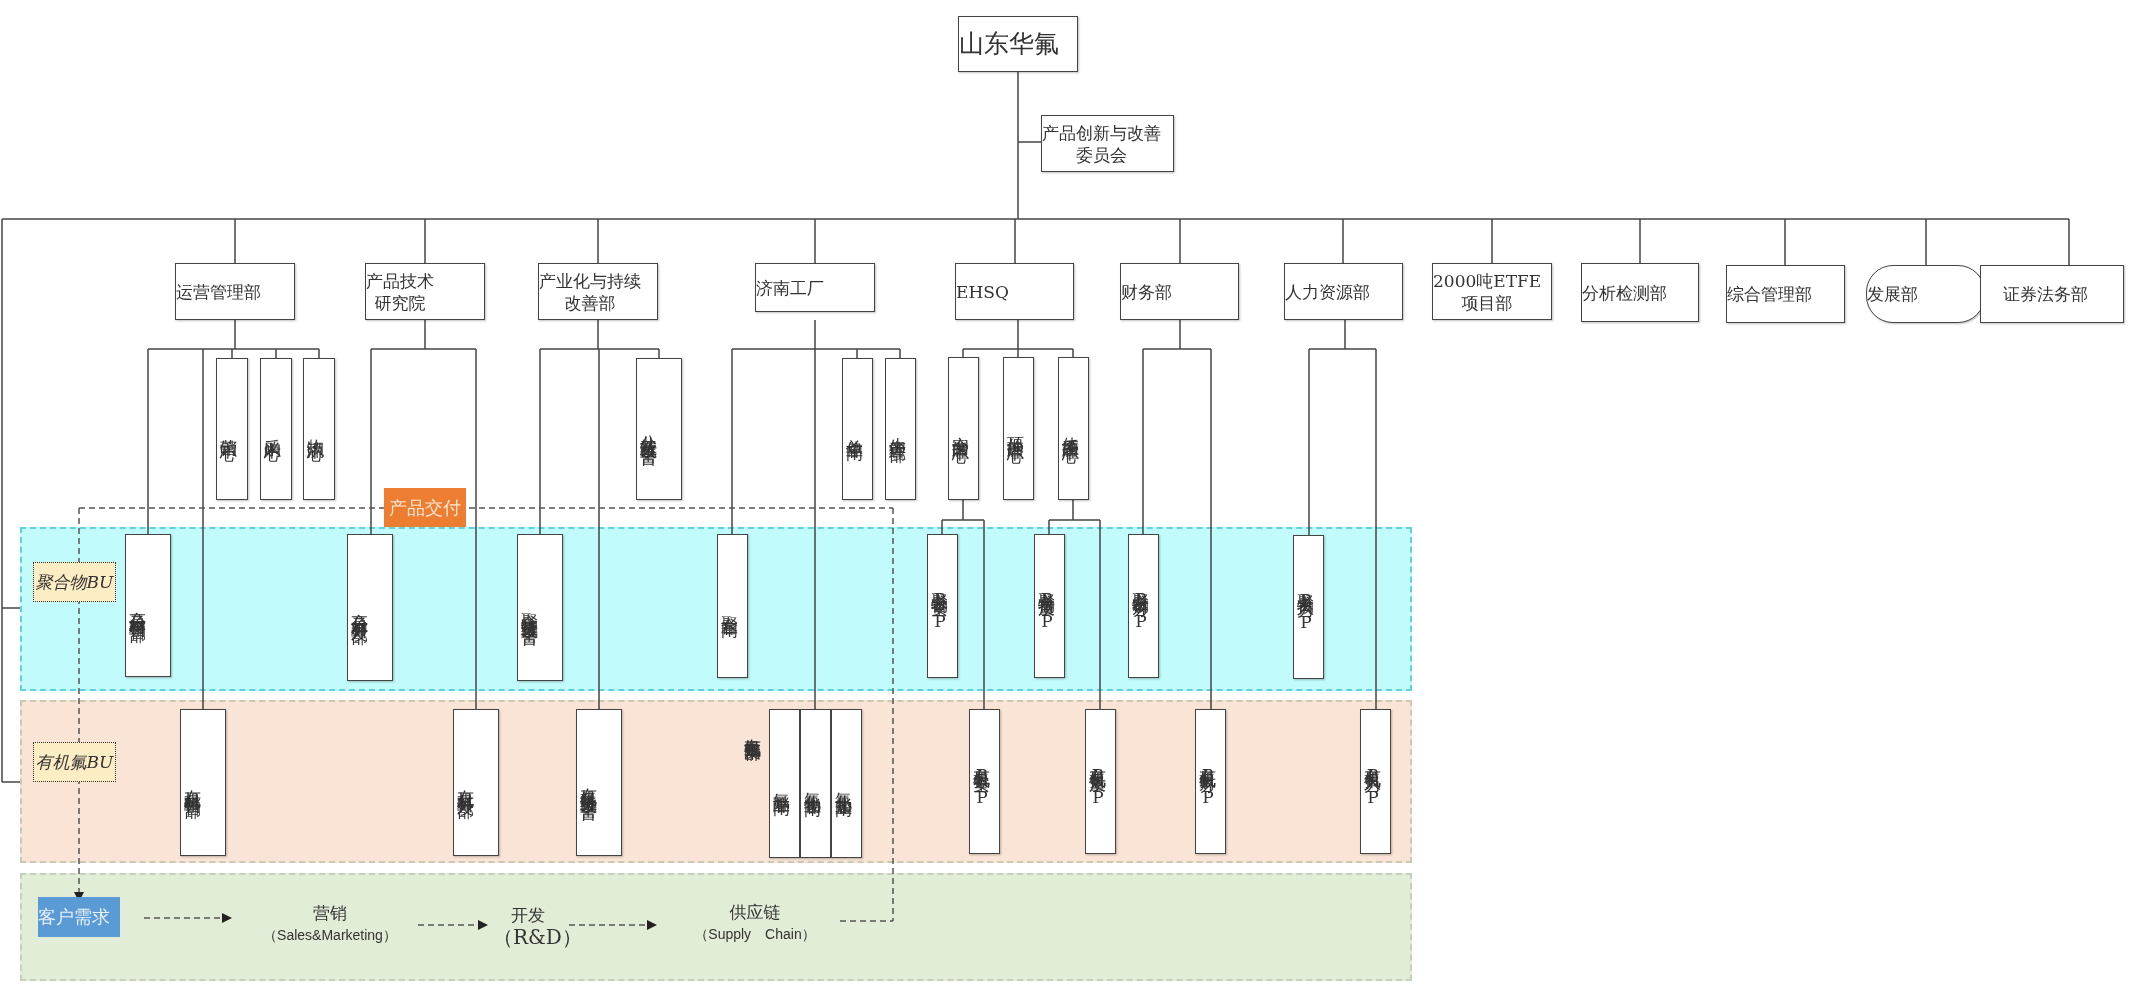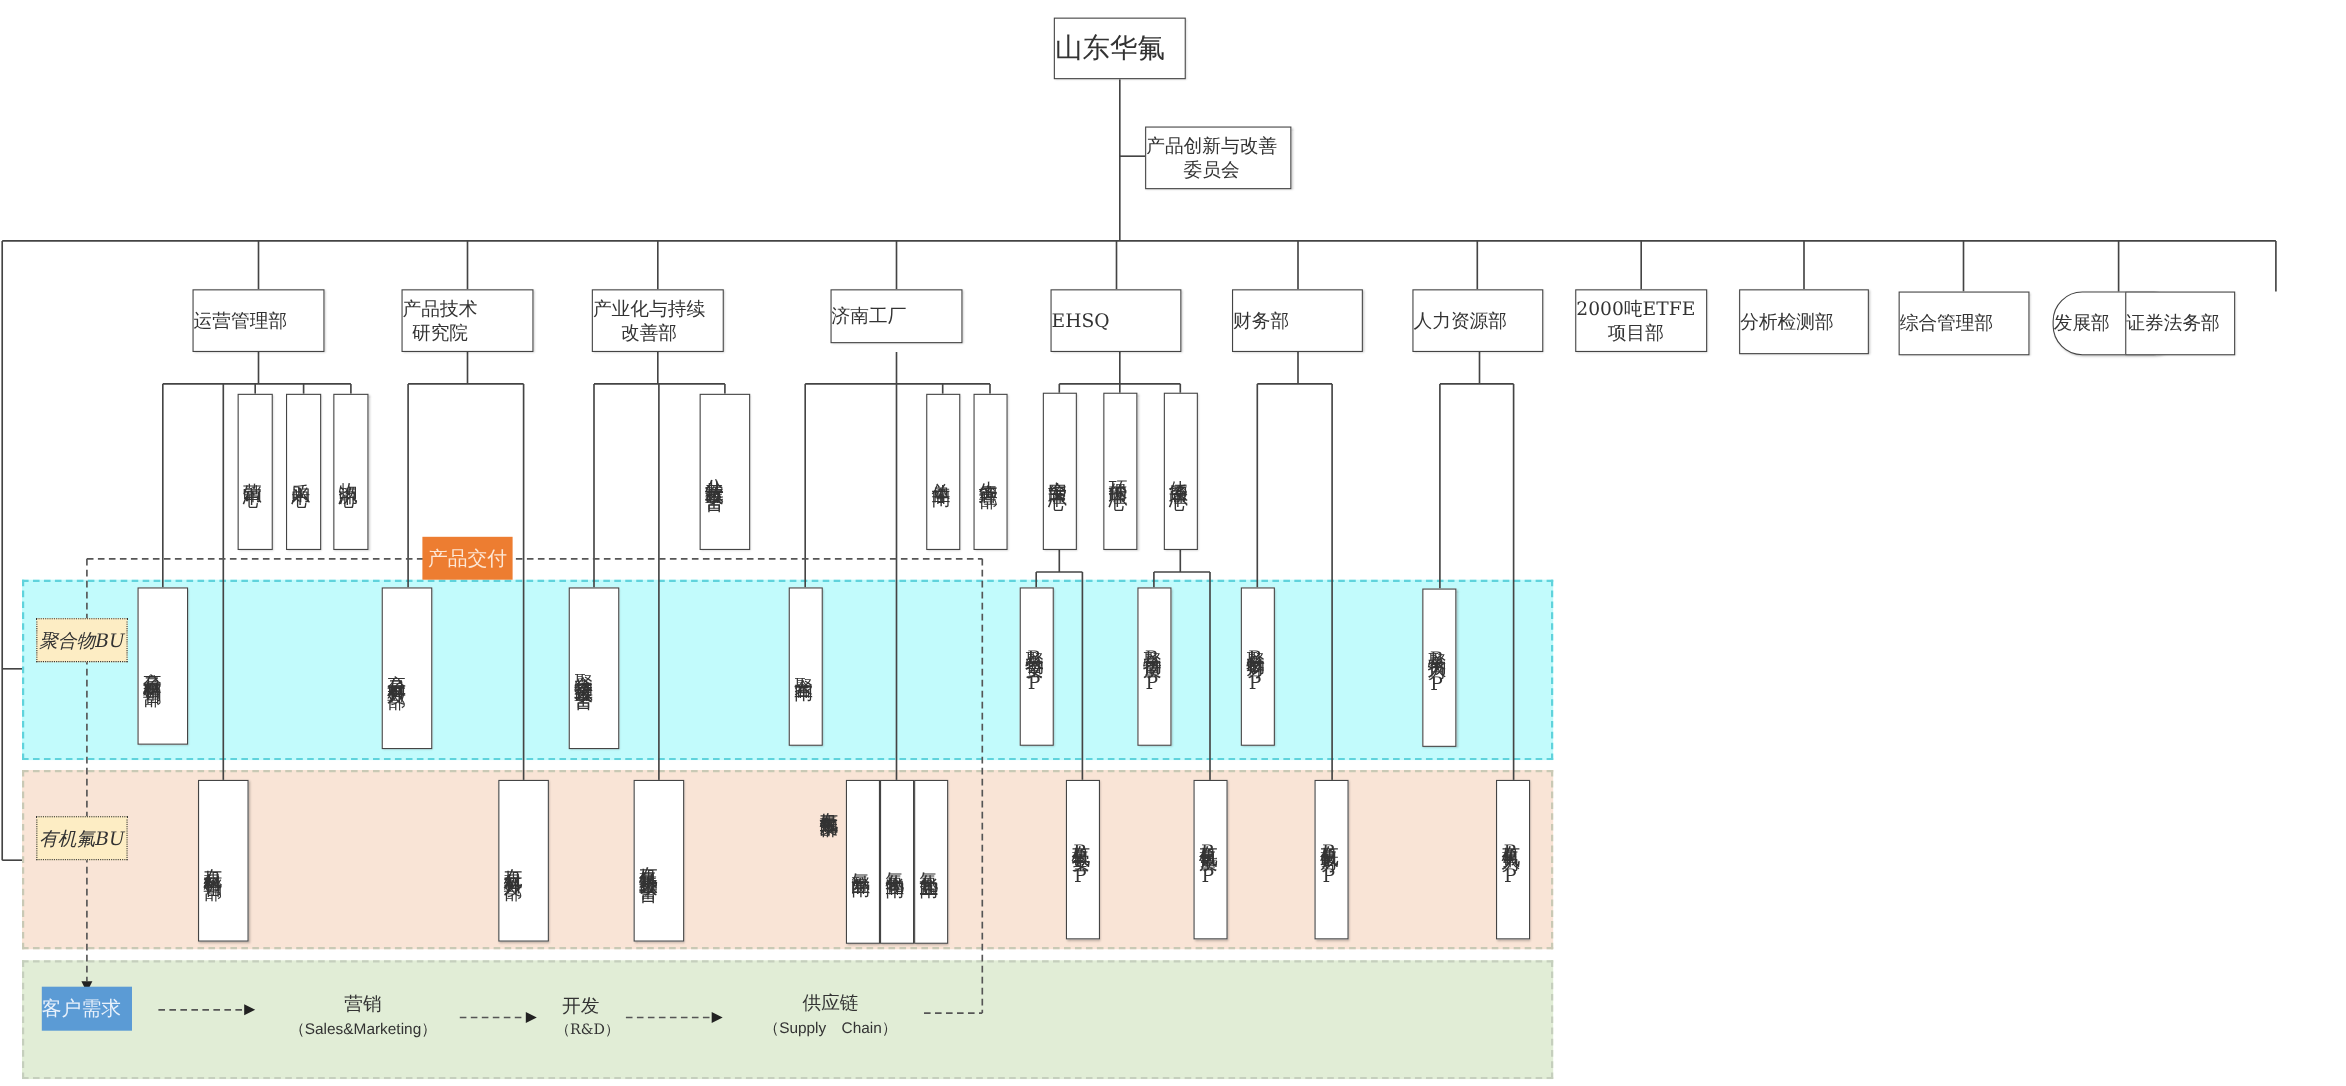--- a/index.html
+++ b/index.html
@@ -170,21 +170,21 @@
 </div>
 <div class="box" style="left:1581px;top:263px;width:118px;height:59px;">
   <span>分析检测部</span>
 </div>
 <div class="box" style="left:1726px;top:265px;width:119px;height:58px;">
   <span>综合管理部</span>
 </div>
 <div class="box" style="left:1866px;top:265px;width:119px;height:58px;border-radius:27px;">
   <span>发展部</span>
 </div>
-<div class="box" style="left:1932px;top:265px;width:100px;height:58px;">
+<div class="box" style="left:1980px;top:265px;width:144px;height:58px;padding-left:22px;">
   <span>证券法务部</span>
 </div>
 
 <div class="box" style="left:216px;top:358px;width:32px;height:142px;">
     <span class="vtext">营销中心</span>
   </div>
 <div class="box" style="left:260px;top:358px;width:32px;height:142px;">
     <span class="vtext">采购中心</span>
   </div>
 <div class="box" style="left:303px;top:358px;width:32px;height:142px;">
@@ -283,18 +283,18 @@
 
 <div class="tag-blue" style="left:38px;top:897px;width:82px;height:40px;">
   <span>客户需求</span>
 </div>
 <div class="flow-text" style="left:240px;top:902px;width:180px;">
   <span style="display:block;">营销</span>
   <span class="en" style="display:block;">（Sales&amp;Marketing）</span>
 </div>
 <div class="flow-text" style="left:493px;top:904px;width:70px;">
   <span style="display:block;">开发</span>
-  <span style="display:block;font-size:13px;text-align:right;">（R&amp;D）</span>
+  <span style="display:block;font-size:20px;">（R&amp;D）</span>
 </div>
 <div class="flow-text" style="left:675px;top:901px;width:160px;">
   <span style="display:block;">供应链</span>
   <span class="en" style="display:block;">（Supply　Chain）</span>
 </div>
 
 </body></html>

